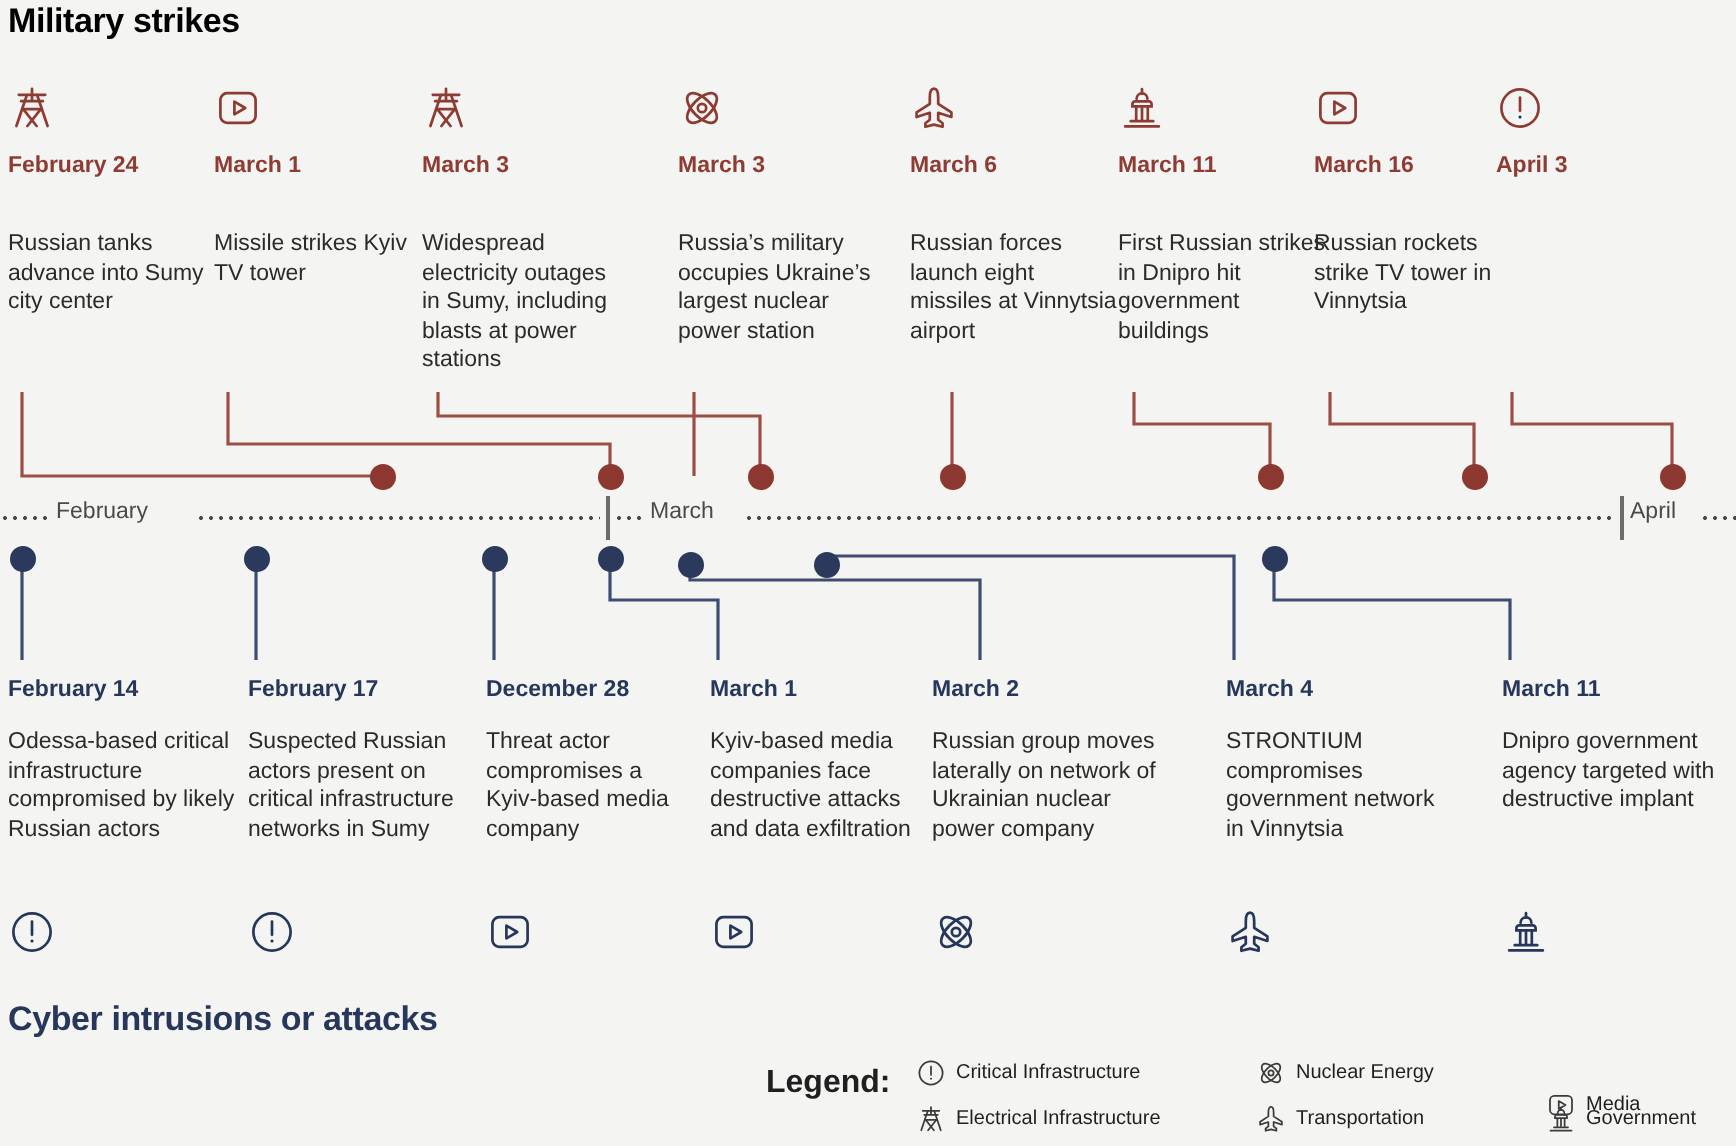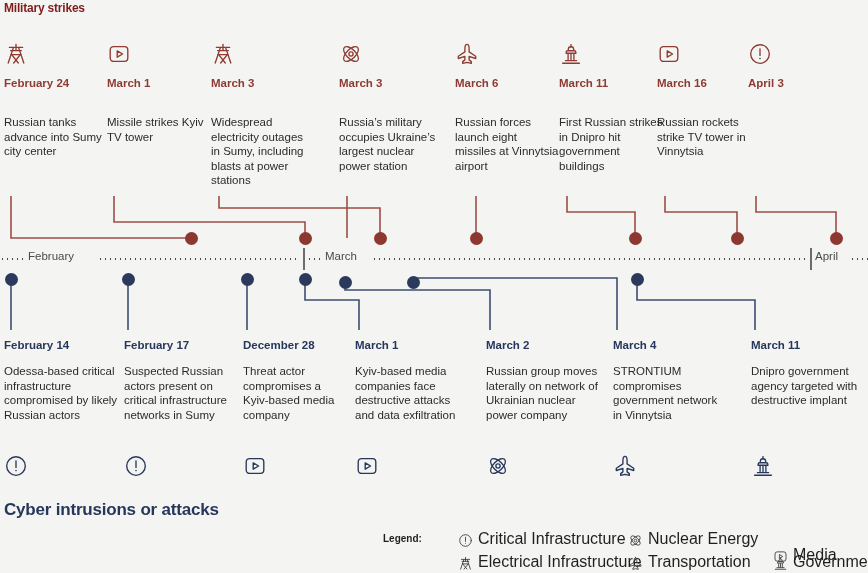--- a/index.html
+++ b/index.html
@@ -10,21 +10,21 @@
     font-family: "Liberation Sans", sans-serif;
     color: #1f2a44;
     overflow: hidden;
     position: relative;
   }
   .stage { position:absolute; left:0; top:0; width:868px; height:573px; }
 
   
   #military-title {
     position:absolute; left:4px; top:1px;
-    font-size:12px; font-weight:bold; color:#7f1d1d;
+    font-size:17px; font-weight:bold; color:#000000;
     letter-spacing:-0.2px;
   }
   #cyber-title {
     position:absolute; left:4px; top:500px;
     font-size:17px; font-weight:bold; color:#27375c;
     letter-spacing:-0.2px;
   }
 
   
   .evt { position:absolute; width:104px; }
@@ -62,22 +62,22 @@
 
   
   #connectors { position:absolute; left:0; top:0; width:868px; height:573px; pointer-events:none; }
 
   .dot { position:absolute; width:13px; height:13px; border-radius:50%; }
   .dot.red { background:#8c372f; }
   .dot.blue { background:#2b3a5c; }
 
   
   #legend { position:absolute; left:383px; top:529px; width:485px; height:44px; }
-  #legend .lg-label { position:absolute; left:0; top:4px; font-size:10px; font-weight:bold; color:#1f1f1f; }
-  .lg-item { position:absolute; font-size:16px; color:#1f1f1f; white-space:nowrap; }
+  #legend .lg-label { position:absolute; left:0; top:4px; font-size:16px; font-weight:bold; color:#1f1f1f; }
+  .lg-item { position:absolute; font-size:10px; color:#1f1f1f; white-space:nowrap; }
   .lg-item .lg-ic { display:inline-block; vertical-align:-5px; width:20px; }
   .lg-item .lg-tx { display:inline-block; vertical-align:middle; }
 </style>
 </head>
 <body>
 
 <div class="stage">
 
   <div id="military-title">Military strikes</div>
   <div id="cyber-title">Cyber intrusions or attacks</div>
@@ -271,21 +271,21 @@
   <div class="evt bot" id="cyb-3" style="left:355px; width:110px;">
     <div class="date">March 1</div>
     <div class="desc">Kyiv-based media companies face destructive attacks and data exfiltration</div>
     <div class="ico blue-ico">
         <svg width="24" height="24" viewBox="0 0 24 24" stroke-width="1.35" stroke-linejoin="round">
        <rect x="3.2" y="4.6" width="17.6" height="14.8" rx="3.4"></rect>
        <path d="M10.2 8.8 L15.6 12 L10.2 15.2 Z"></path>
      </svg>
       </div>
   </div>
-  <div class="evt bot" id="cyb-4" style="left:486px; width:112px;">
+  <div class="evt bot" id="cyb-4" style="left:466px; width:112px;">
     <div class="date">March 2</div>
     <div class="desc">Russian group moves laterally on network of Ukrainian nuclear power company</div>
     <div class="ico blue-ico">
         <svg width="24" height="24" viewBox="0 0 24 24" stroke-width="1.35">
        <g transform="rotate(45 12 12)">
             <ellipse cx="12" cy="12" rx="9.4" ry="4.6"></ellipse>
           </g>
        <g transform="rotate(-45 12 12)">
             <ellipse cx="12" cy="12" rx="9.4" ry="4.6"></ellipse>
           </g>

